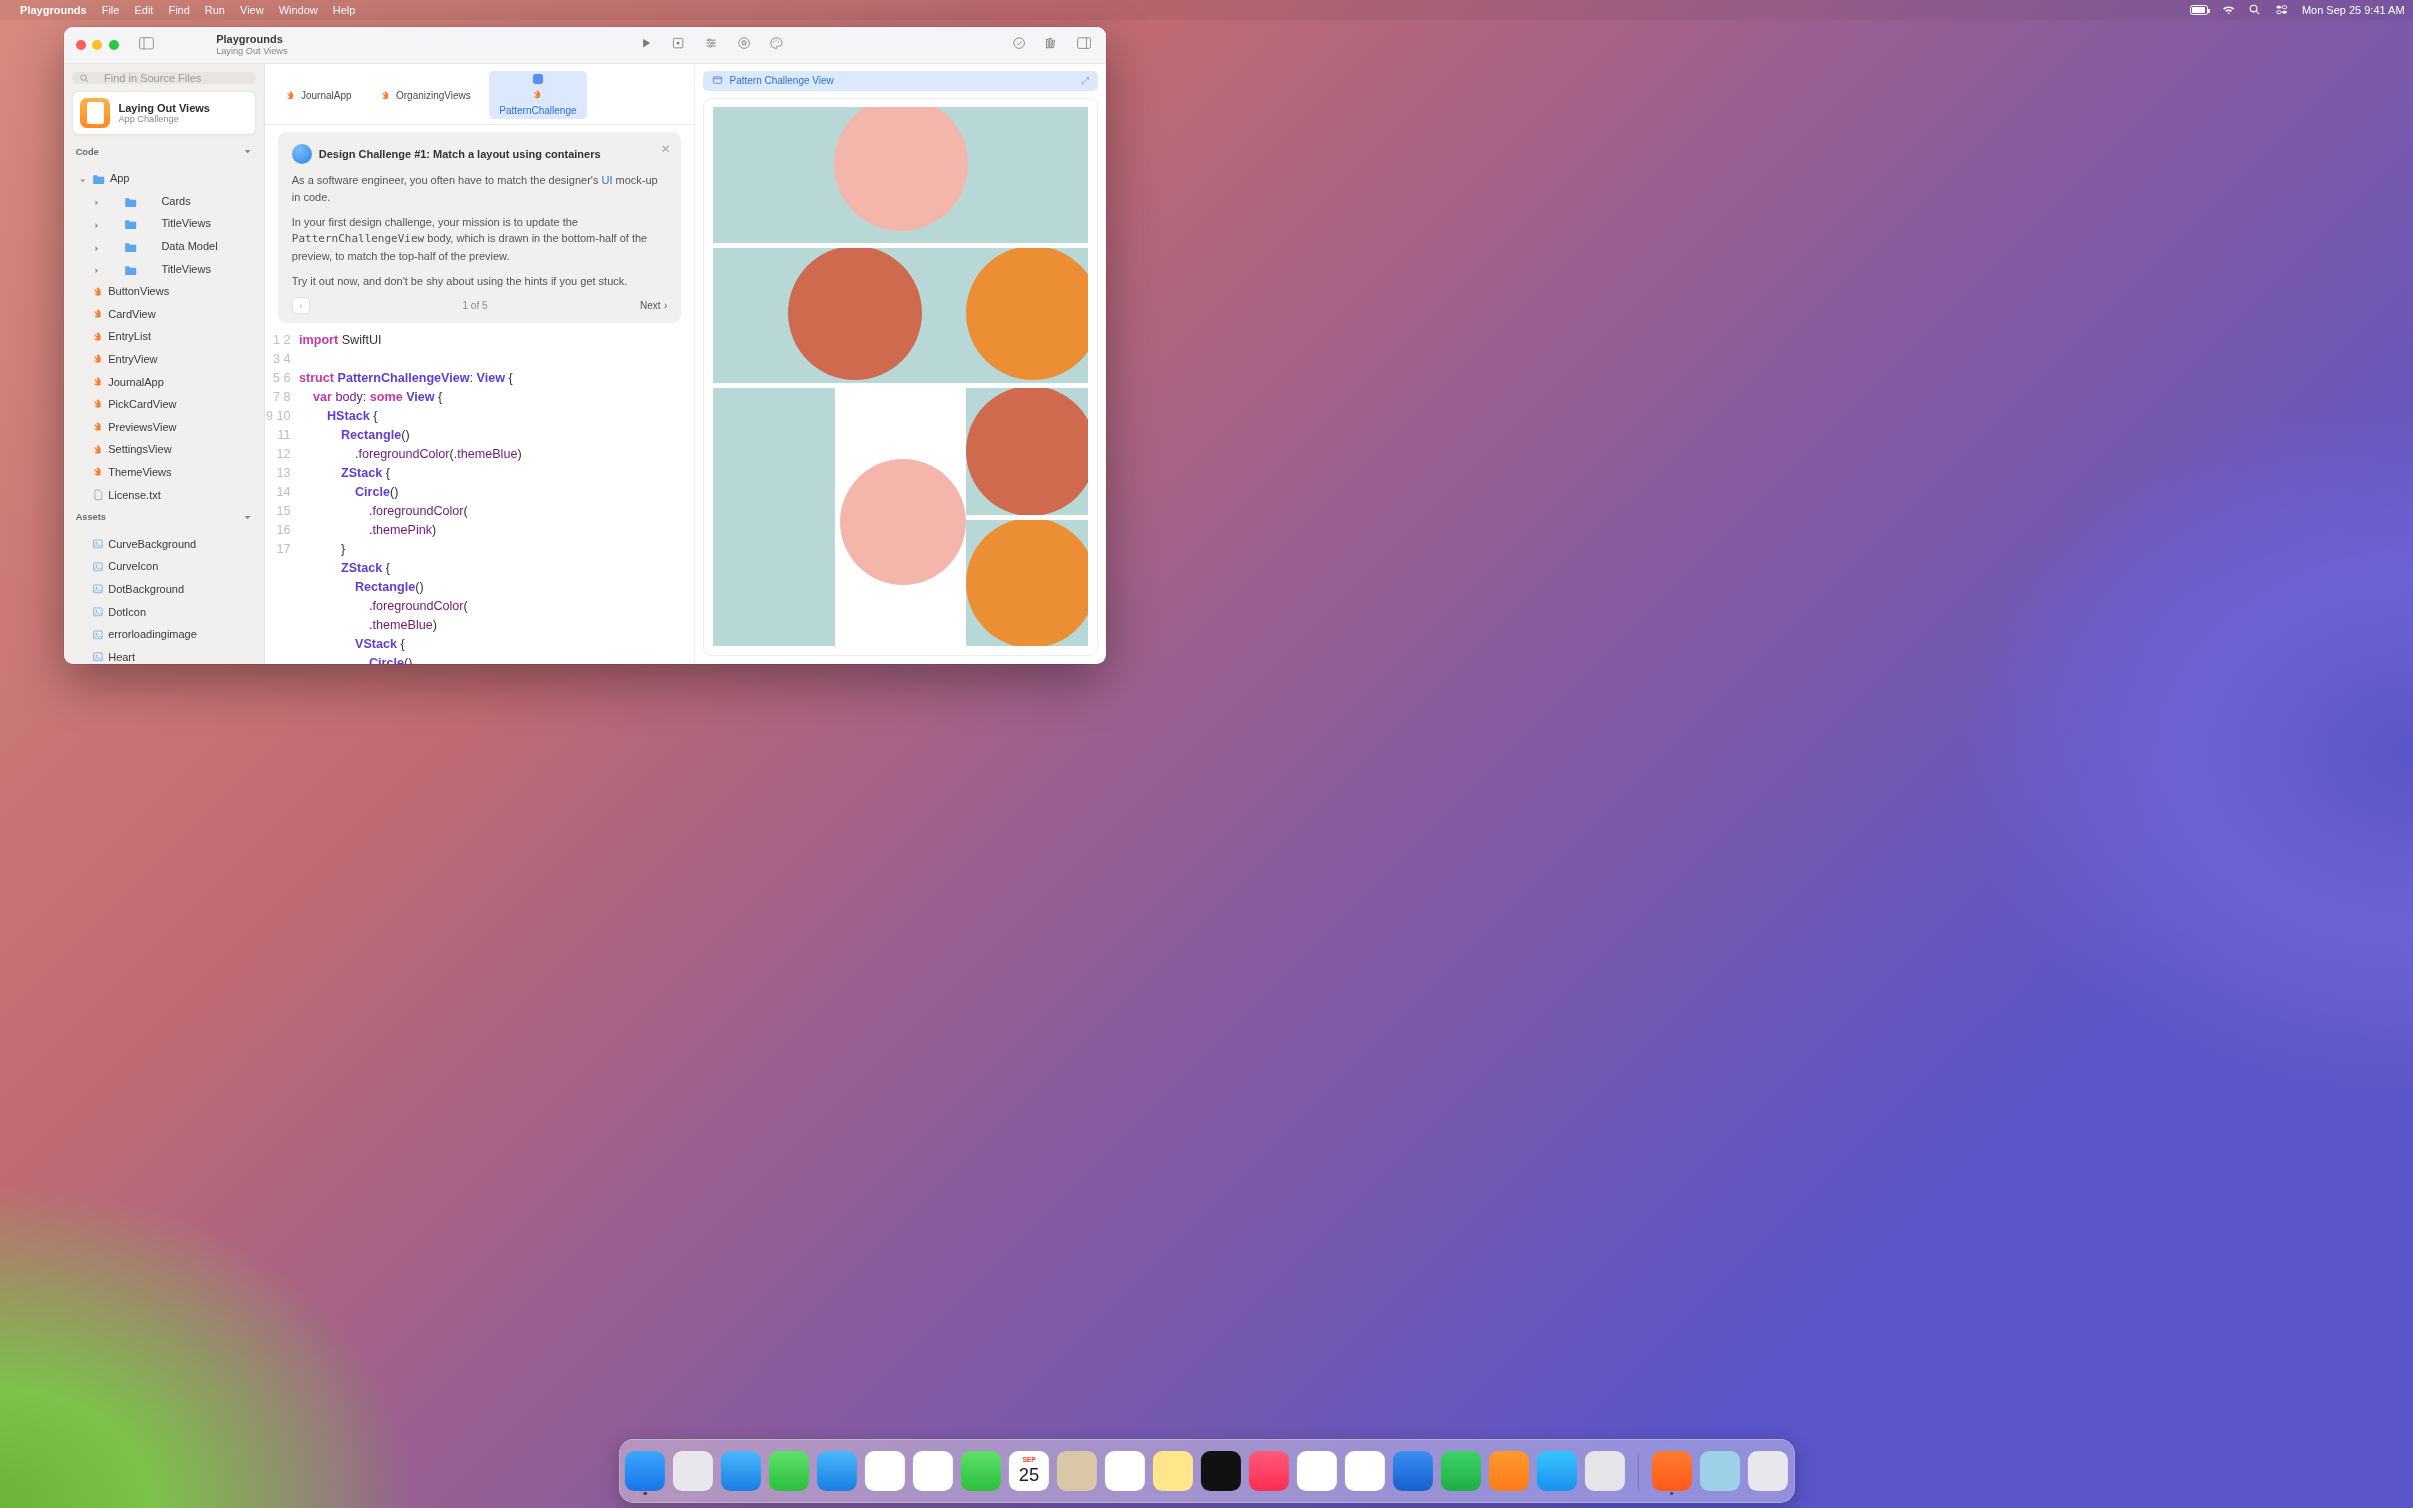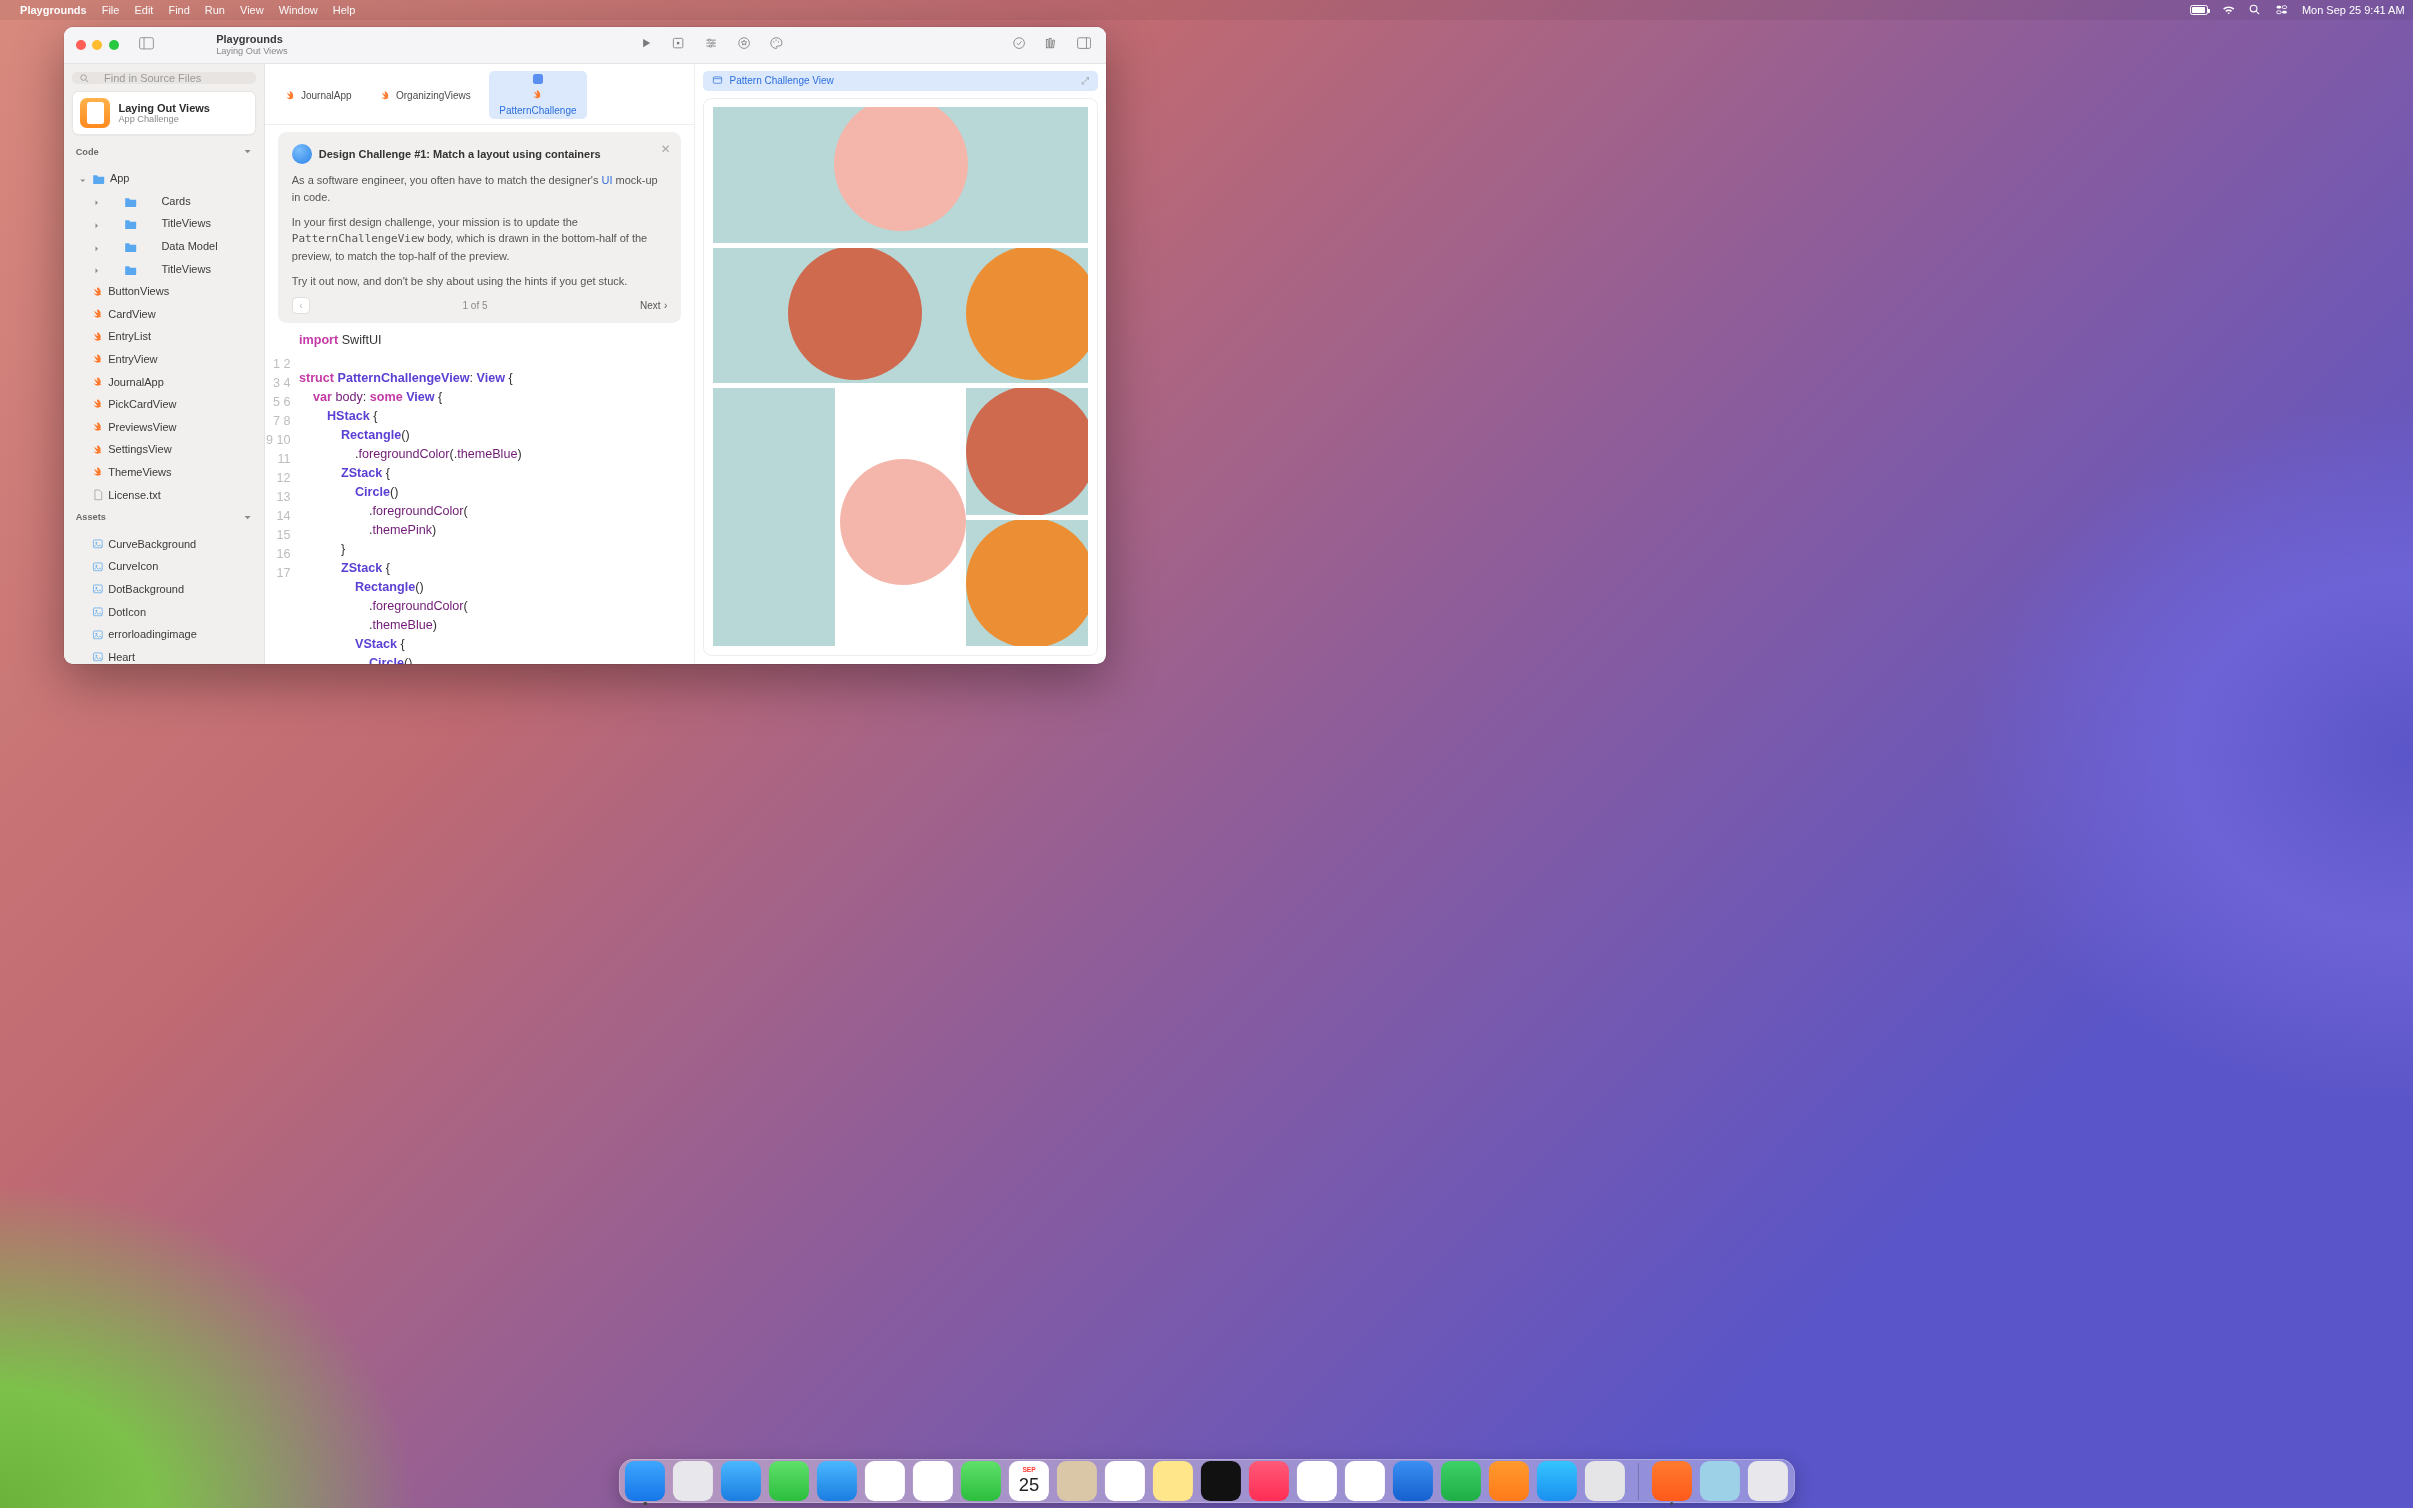--- a/index.html
+++ b/index.html
@@ -95,21 +95,21 @@
 .task-card .hdr .bubble{width:20px;height:20px;border-radius:50%;background:radial-gradient(circle at 35% 30%,#7abefc,#2b82e8);}
 .task-card .hdr .tt{font-weight:700;color:#333;}
 .task-card p{line-height:1.5;margin-bottom:8.4px;}
 .task-card .kw{color:#3571d6;}
 .task-card .mono{font-family:"SF Mono",Menlo,monospace;color:#555;}
 .task-card .pager{display:flex;align-items:center;justify-content:space-between;margin-top:5px;font-size:10px;color:#8a8a8a;}
 .task-card .pager .prev{width:18.4px;height:17px;border-radius:4.2px;background:#fff;border:0.8px solid #e0ddda;display:flex;align-items:center;justify-content:center;color:#bbb;}
 .task-card .pager .next{color:#555;display:flex;align-items:center;gap:3.4px;}
 
 .code{flex:1;display:flex;font-family:"SF Mono",Menlo,monospace;font-size:12.6px;line-height:19px;padding:8.4px 0 0 0;min-height:0;overflow:hidden;}
-.gutter{width:34px;text-align:right;color:#bdbdbd;padding-right:8.4px;user-select:none;margin-top:24px;}
+.gutter{width:34px;text-align:right;color:#bdbdbd;padding-right:8.4px;user-select:none;}
 .codelines{flex:1;white-space:pre;color:#333;}
 .k{color:#c53aa6;font-weight:700;}
 .t{color:#5b3fd3;font-weight:600;}
 .m{color:#701a75;}
 .p{color:#333;}
 
 .preview-col{width:412px;border-left:0.8px solid #eee;display:flex;flex-direction:column;}
 .preview-hdr{display:flex;align-items:center;gap:6.7px;margin:6.7px 8.4px;background:#dce8fb;border-radius:5px;padding:4.2px 8.4px;color:#2b6fe0;font-size:10px;}
 .preview-hdr svg{width:11px;height:11px;stroke:#2b6fe0;fill:none;stroke-width:1.5;}
 .preview-hdr .exp{margin-left:auto;color:#9a9a9a;}
@@ -122,21 +122,21 @@
 .pv-row.bot .c1{flex:1;}
 .pv-row.bot .c2{flex:1;}
 .pv-row.bot .c3{flex:1;display:flex;flex-direction:column;gap:5px;}
 .pv-row.bot .c3 .pv-rect{flex:1;}
 .circle{border-radius:50%;position:absolute;}
 .c-pink{background:#f4b6ab;}
 .c-red{background:#cf6a4f;}
 .c-orange{background:#ec8f34;}
 
 
-.dock{position:absolute;left:50%;transform:translateX(-50%);bottom:5px;height:44px;padding:3.4px 6.7px;background:rgba(255,255,255,0.35);backdrop-filter:blur(17px);border-radius:15px;display:flex;align-items:center;gap:8px;box-shadow:0 5px 17px rgba(0,0,0,0.25), inset 0 0 0 0.4px rgba(255,255,255,0.5);}
+.dock{position:absolute;left:50%;transform:translateX(-50%);bottom:5px;height:64px;padding:3.4px 6.7px;background:rgba(255,255,255,0.35);backdrop-filter:blur(17px);border-radius:15px;display:flex;align-items:center;gap:8px;box-shadow:0 5px 17px rgba(0,0,0,0.25), inset 0 0 0 0.4px rgba(255,255,255,0.5);}
 .dock .app{width:40px;height:40px;border-radius:9.2px;position:relative;}
 .dock .sep{width:0.8px;height:37px;background:rgba(0,0,0,0.2);margin:0 5px;}
 .dock .dot{position:absolute;bottom:-4.2px;left:50%;transform:translateX(-50%);width:3.4px;height:3.4px;border-radius:50%;background:#444;}
 .di-finder{background:linear-gradient(#3ea6ff,#1676e8);}
 .di-launch{background:#e8e8ec;}
 .di-safari{background:linear-gradient(#4ab7ff,#1a7de0);}
 .di-msg{background:linear-gradient(#5fe06a,#2cbe3d);}
 .di-mail{background:linear-gradient(#4ab7ff,#1a7de0);}
 .di-maps{background:#fff;}
 .di-photos{background:#fff;}

